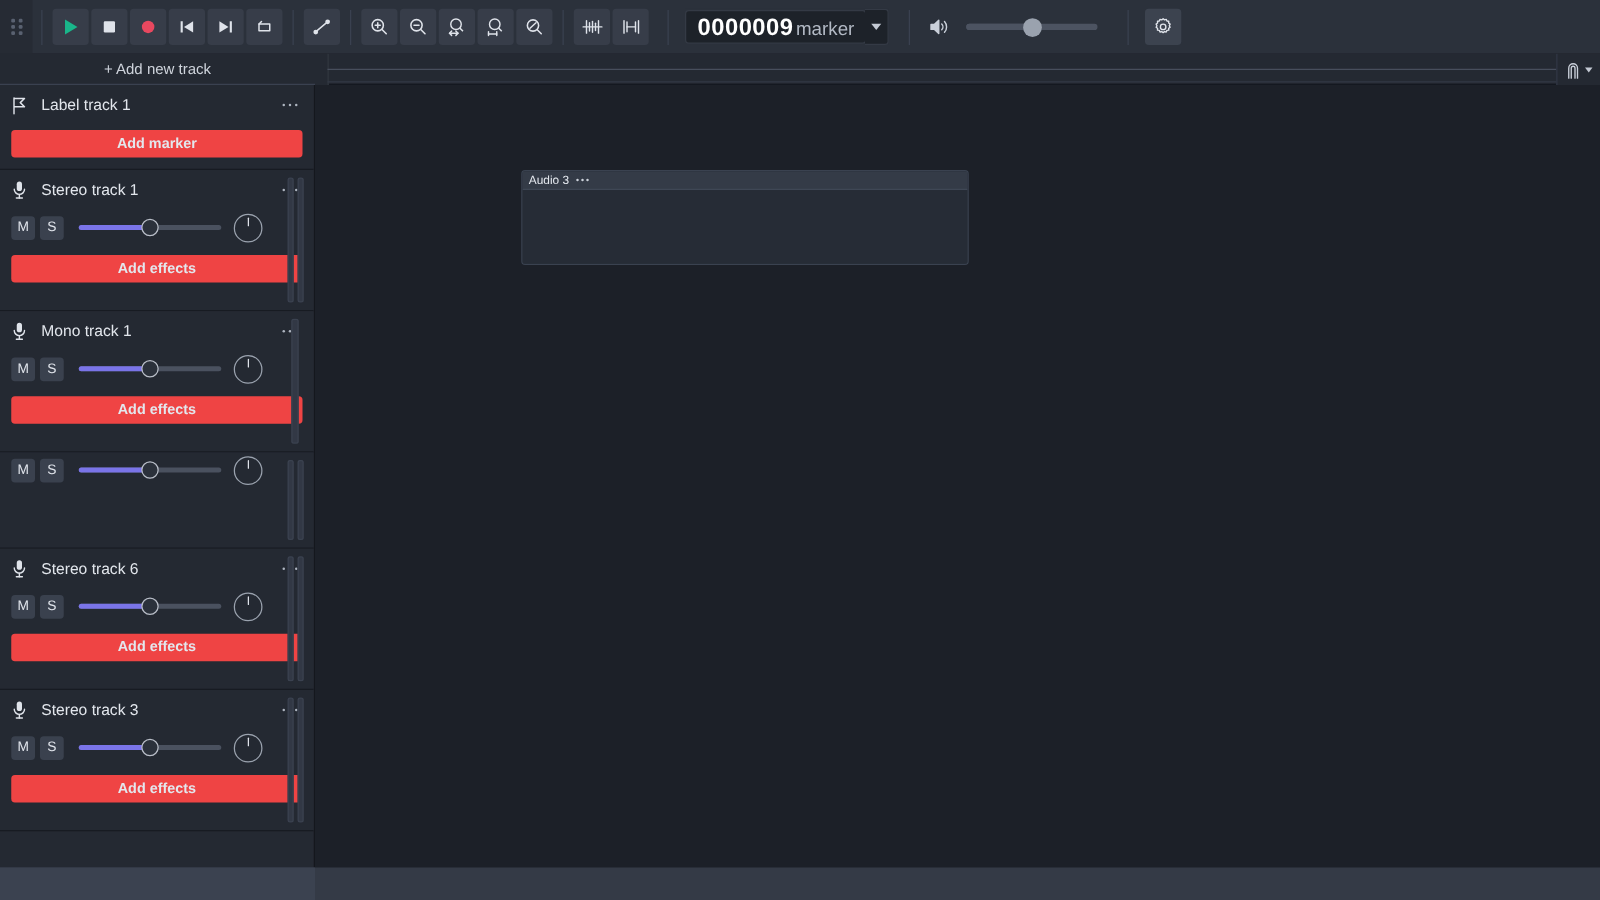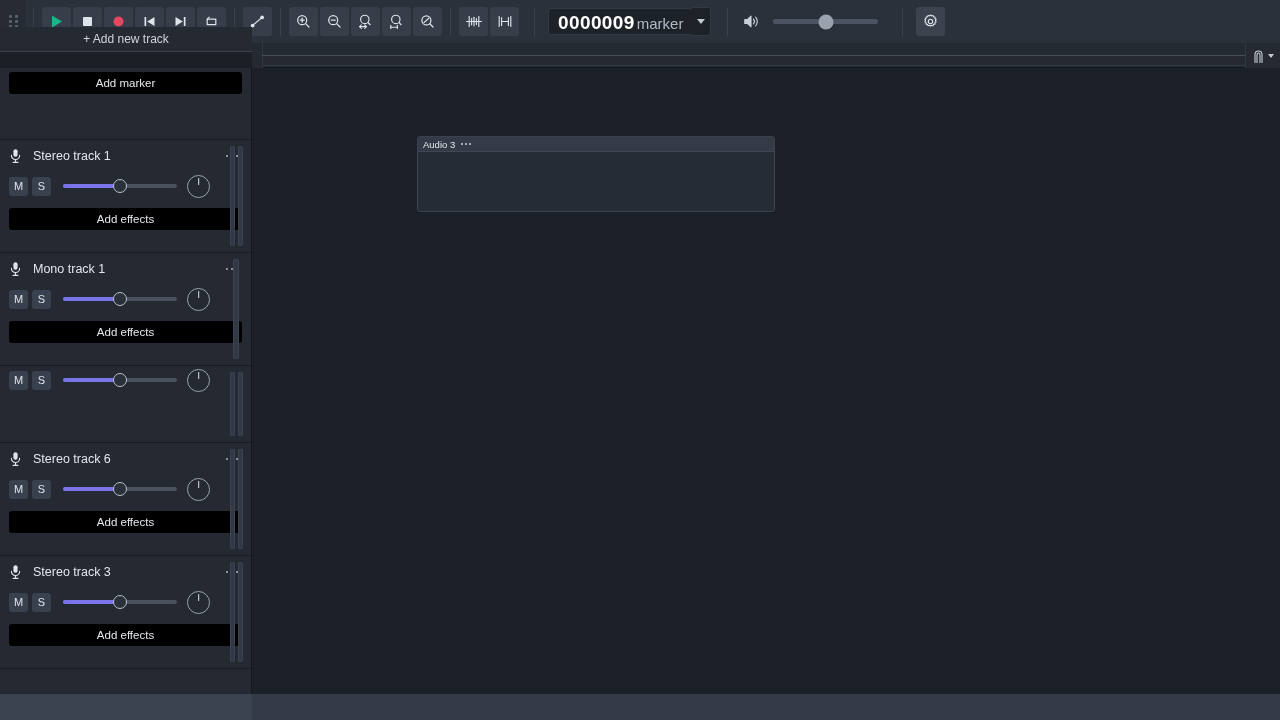--- a/index.html
+++ b/index.html
@@ -91,21 +91,21 @@
     position:absolute;right:0;top:0;width:34px;height:25px;
     display:flex;align-items:center;justify-content:center;gap:2px;
     background:#242932;border-left:1px solid #303745;
   }
   .ruler-left-pad{
     position:absolute;left:0;top:0;width:10px;height:25px;background:#242932;border-right:1px solid #30373f;
   }
 
   
   .addtrackbar{
-    position:absolute;left:0;top:27px;width:252px;height:25px;
+    position:absolute;left:0;top:43px;width:252px;height:25px;
     background:#242932;border-bottom:1px solid #3a4150;
     display:flex;align-items:center;justify-content:center;cursor:pointer;
     box-sizing:border-box;
   }
   .addtrackbar span{font-size:12px;color:#cfd4dc;}
 
   
   .trackpanel{
     position:absolute;left:0;top:68px;width:252px;height:652px;
     background:#242932;overflow:hidden;
@@ -142,23 +142,23 @@
   }
   .panknob{
     width:21px;height:21px;border-radius:50%;border:1.6px solid #9aa2ae;
     margin-left:10px;position:relative;cursor:pointer;flex:none;
   }
   .panknob::after{
     content:"";position:absolute;left:50%;top:2.5px;width:1.6px;height:7px;
     background:#dfe3ea;transform:translateX(-50%);border-radius:1px;
   }
   .wide-btn{
-    margin:4px 9px 0 9px;height:22px;background:#000000;border-radius:3px;
+    margin:4px 9px 0 9px;height:22px;background:#ef4444;border-radius:3px;
     display:flex;align-items:center;justify-content:center;
-    font-size:11.5px;color:#e3e7ed;cursor:pointer;
+    font-size:11.5px;color:#e3e7ed;cursor:pointer;font-weight:bold;
   }
   .meters{
     position:absolute;right:7px;top:6px;bottom:6px;width:16px;
     display:flex;gap:3px;justify-content:center;
   }
   .meters .mb{
     width:5px;background:#323845;border-radius:2px;
     box-shadow:inset 0 0 0 1px #3b4250;
   }
   .meters.mono .mb{width:6px;}
@@ -382,20 +382,34 @@
           <path d="M3 14.5 V6.5 a3.5 3.5 0 0 1 7 0 V14.5" stroke-linecap="round"></path>
           <path d="M5 14.5 V6.5 a1.5 1.5 0 0 1 3 0 V14.5" stroke-linecap="round"></path>
         </svg>
       </div>
       <span class="caret" style="border-top-width:4px;border-left-width:3.5px;border-right-width:3.5px;margin-left:1px;"></span>
     </div>
   </div>
 
   <div class="trackpanel" id="trackpanel">
       <div class="track" style="height:68px;">
+        <div class="trk-head">
+          <span class="trk-icon">
+            <svg width="13" height="15" viewBox="0 0 13 15" fill="none" stroke="#dfe3ea" stroke-width="1.15">
+              <line x1="2.2" y1="1.4" x2="2.2" y2="14" stroke-linecap="round"></line>
+              <path d="M2.2 1.8 H10.6 L7.2 5.1 L10.6 8.4 H2.2" stroke-linejoin="round"></path>
+            </svg>
+          </span>
+          <span class="trk-name">Label track 1</span>
+          <div class="kebab">
+            <i></i>
+            <i></i>
+            <i></i>
+          </div>
+        </div>
         <div class="wide-btn" style="margin-top:4px;">Add marker</div>
       </div>
       <div class="track" style="height:113px;">
         <div class="trk-head">
           <span class="trk-icon">
             <svg width="13" height="16" viewBox="0 0 13 16" fill="none" stroke="#dfe3ea" stroke-width="1.15">
               <rect x="4.4" y="1.2" width="4.2" height="7.6" rx="2.1" fill="#dfe3ea" stroke="none"></rect>
               <path d="M2.4 7.4 a4.1 4.1 0 0 0 8.2 0" stroke-linecap="round"></path>
               <line x1="6.5" y1="11.6" x2="6.5" y2="14.4" stroke-linecap="round"></line>
               <line x1="4.1" y1="14.4" x2="8.9" y2="14.4" stroke-linecap="round"></line>

